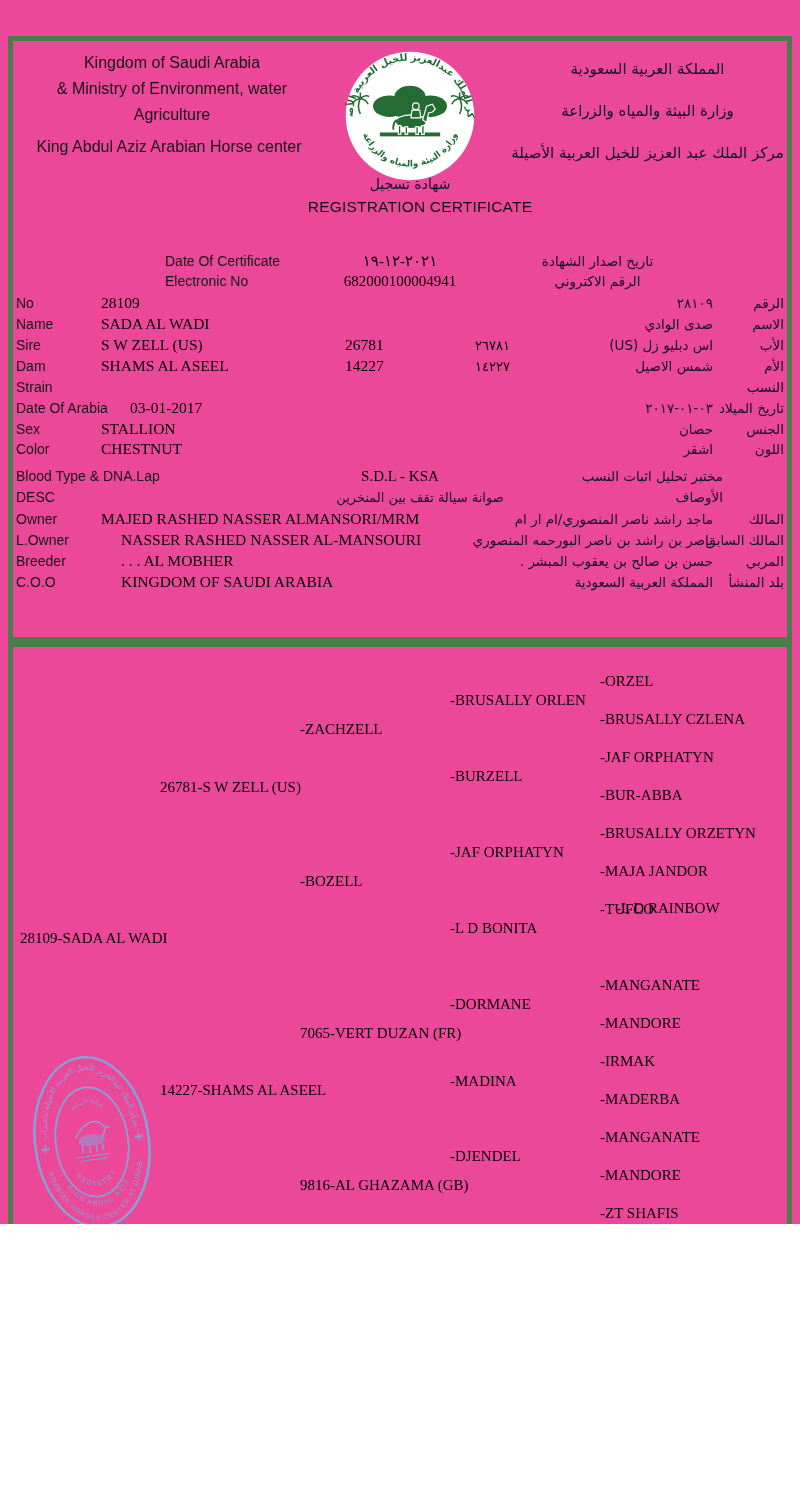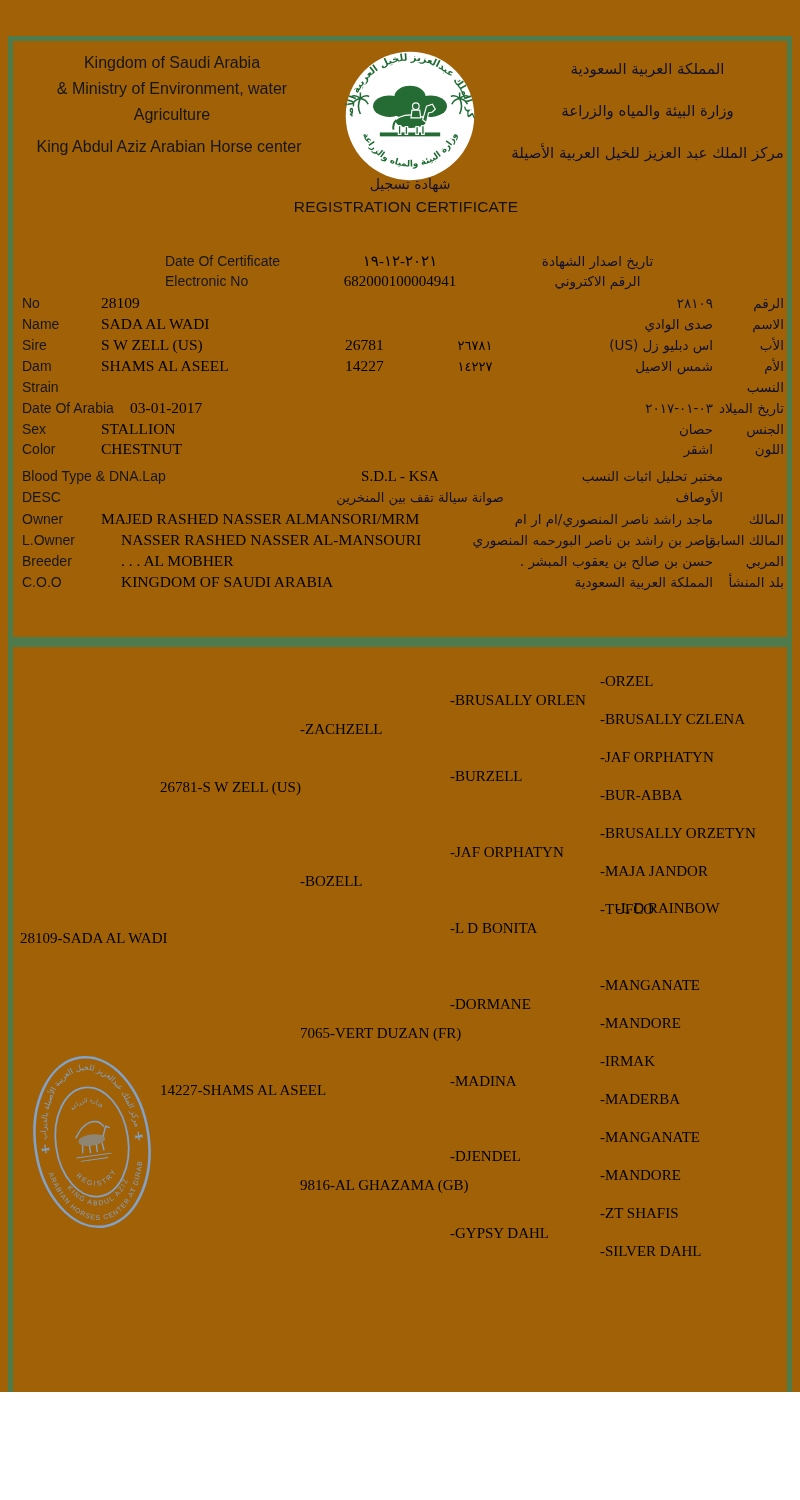--- a/index.html
+++ b/index.html
@@ -1,45 +1,45 @@
 <!DOCTYPE html>
 <html><head>
 <meta charset="utf-8">
 <style>
   html,body{margin:0;padding:0;background:#fff;}
-  .page{position:relative;width:800px;height:1392px;background:#a16207;overflow:hidden;
+  .page{position:relative;width:800px;height:1224px;background:#ec4899;overflow:hidden;
         font-family:"Liberation Sans",sans-serif;color:#1b1b1b;}
   .box{position:absolute;border:5px solid #4e7b4b;background:transparent;box-sizing:border-box;}
   #cert-box{left:8px;top:36px;width:784px;height:606px;}
   #ped-box{left:8px;top:642px;width:784px;height:842px;}
   .overlay{position:absolute;left:0;top:0;width:800px;height:1500px;pointer-events:none;}
 
   
   .header-en{position:absolute;left:28px;top:50px;width:288px;text-align:center;
              font-size:16px;line-height:26px;color:#151515;}
   .header-en-org{position:absolute;left:14px;top:138px;width:310px;text-align:center;
              font-size:16px;color:#151515;}
   .header-ar{position:absolute;left:505px;top:48px;width:285px;text-align:center;direction:rtl;
              font-family:"DejaVu Sans",sans-serif;font-size:15px;line-height:42px;color:#10102a;}
   .logo-wrap{position:absolute;left:337px;top:38px;width:146px;height:150px;}
   .title-ar{position:absolute;left:310px;top:176px;width:200px;text-align:center;direction:rtl;
             font-family:"DejaVu Sans",sans-serif;font-size:14px;color:#10102a;}
-  .title-en{position:absolute;left:246px;top:198px;width:320px;text-align:center;
+  .title-en{position:absolute;left:260px;top:198px;width:320px;text-align:center;
             font-size:15.5px;letter-spacing:.2px;color:#111;}
 
   
   .cert-row{position:absolute;left:0;width:800px;height:20px;}
   .cell{position:absolute;white-space:nowrap;transform:translateY(-50%);top:50%;}
-  .en-label{left:22px;font-size:14px;color:#161616;}
+  .en-label{left:16px;font-size:14px;color:#161616;}
   .en-label-indent{left:165px;}
   .en-value{left:101px;font-family:"Liberation Serif",serif;font-size:15.5px;color:#000;}
   .en-value-indent{left:121px;}
   .en-value-dob{left:130px;}
   .num-west{left:305px;font-family:"Liberation Serif",serif;font-size:15.5px;color:#000;margin-left:40px;}
-  .num-ar{left:440px;width:70px;text-align:center;font-family:"DejaVu Sans",sans-serif;font-size:13px;color:#000;}
+  .num-ar{left:440px;width:70px;text-align:right;font-family:"DejaVu Sans",sans-serif;font-size:13px;color:#000;}
   .center{left:330px;width:140px;text-align:center;font-family:"Liberation Serif",serif;font-size:15px;color:#000;}
   .center-wide{left:318px;width:204px;text-align:center;direction:rtl;font-family:"DejaVu Sans",sans-serif;font-size:13px;color:#10102a;}
   .ar-value{right:87px;direction:rtl;font-family:"DejaVu Sans",sans-serif;font-size:13.5px;color:#10102a;}
   .ar-label{right:16px;direction:rtl;font-family:"DejaVu Sans",sans-serif;font-size:13.5px;color:#10102a;}
   .ar-label-mid{right:77px;}
   .ar-label-center{left:520px;right:auto;width:155px;text-align:center;}
 
   
   .ped-node{position:absolute;white-space:nowrap;transform:translateY(-50%);
             font-family:"Liberation Serif",serif;font-size:15px;color:#000;}

